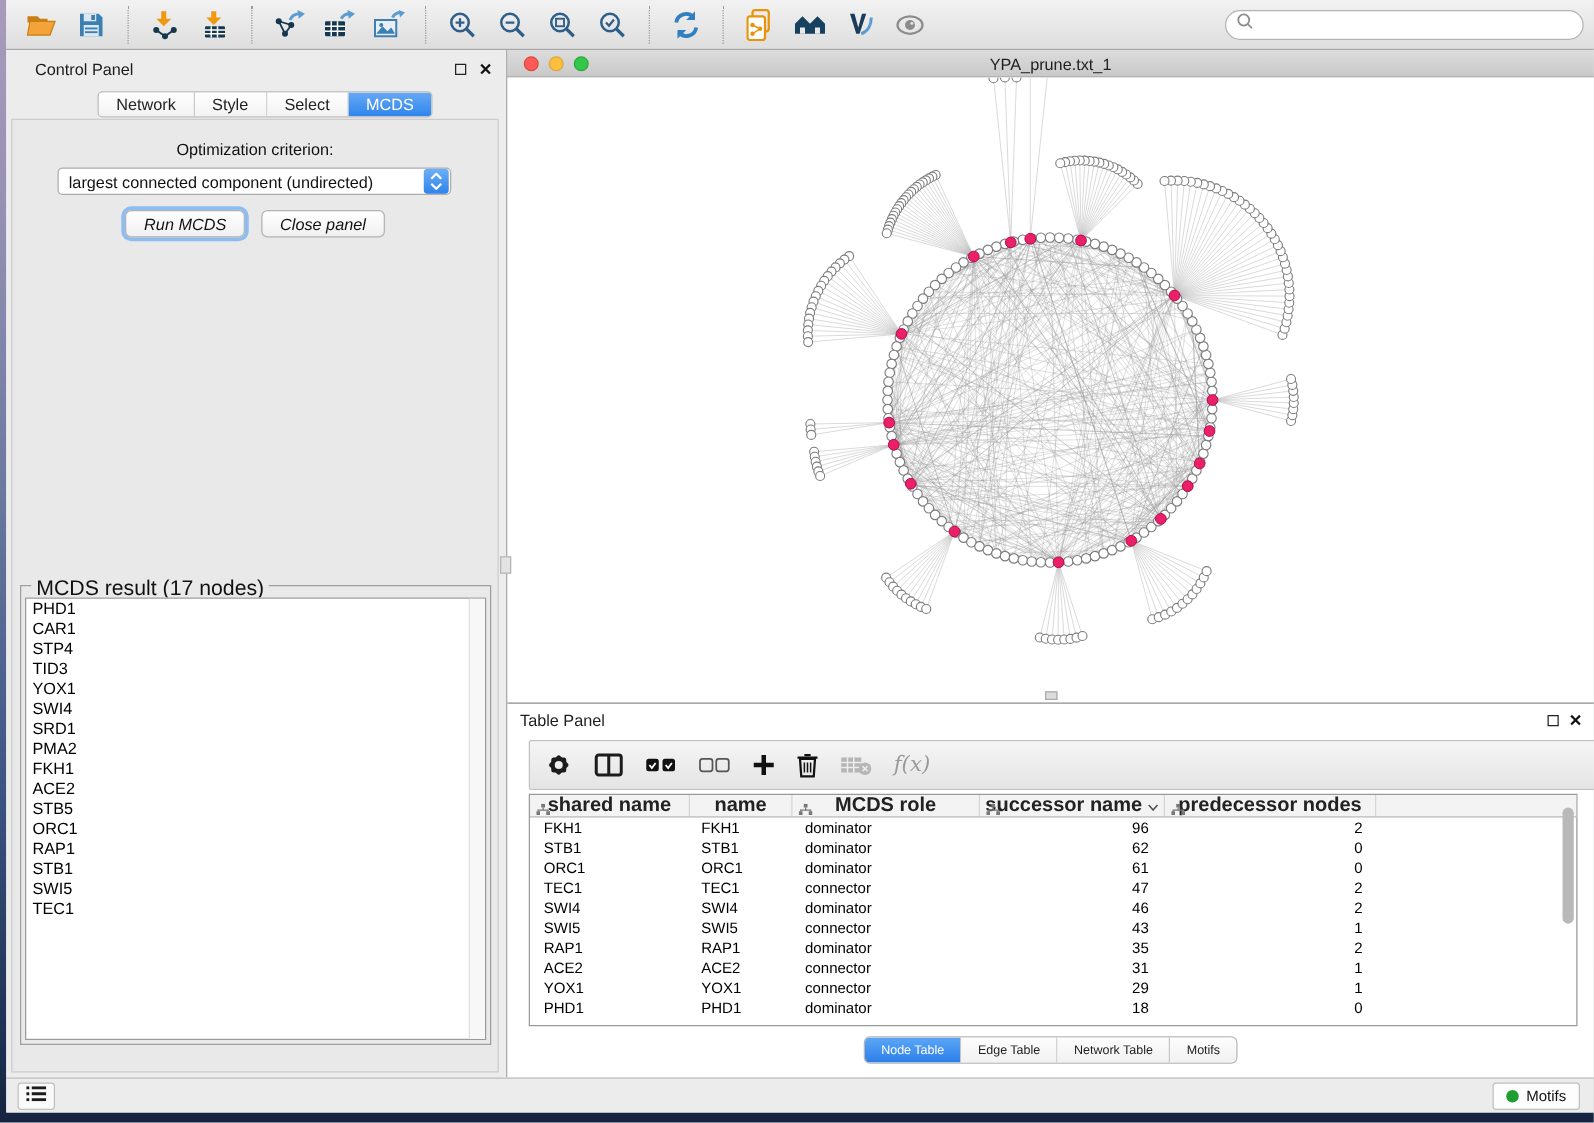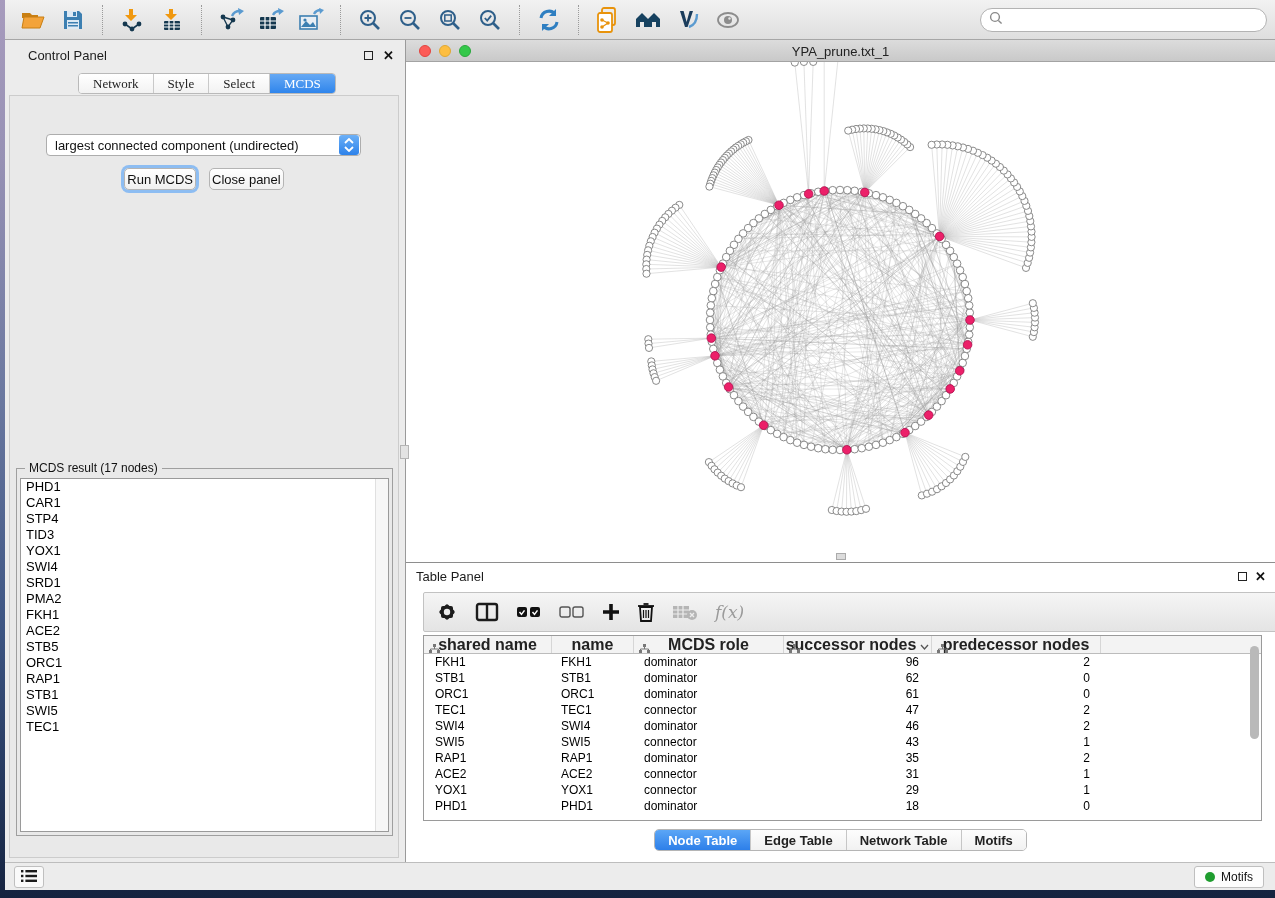--- a/index.html
+++ b/index.html
@@ -23,35 +23,35 @@
   .vsplit-grip { position:absolute; left:395px; top:405px; width:9px; height:14px; background:#e3e3e3; border:1px solid #b5b5b5; z-index:5; }
 
   
   .cpanel { position:absolute; left:0; top:0; width:401px; height:822px; background:#ececec; border-right:1px solid #9a9a9a; }
   .cp-head { position:absolute; left:0; top:0; width:100%; height:28px; }
   .cp-title { position:absolute; left:8px; top:8px; font-size:13px; color:#1c1c1c;margin-left:15px; }
   .win-btn { position:absolute; top:9px; width:13px; height:13px; display:flex; align-items:center; justify-content:center; }
   .cp-float { right:30px; } .cp-close { right:10px; }
   .sq { width:9px; height:9px; border:1.6px solid #222; }
   .xg { font-size:13px; font-weight:bold; color:#111; line-height:9px; }
-  .cp-tabs { position:absolute; left:73px; top:33px; height:21px; display:flex; border:1px solid #b9b9b9; border-radius:4px; overflow:hidden; background:#fff;font-family:Liberation Serif, serif; }
+  .cp-tabs { position:absolute; left:73px; top:33px; height:21px; display:flex; border:1px solid #b9b9b9; border-radius:4px; overflow:hidden; background:#fff; }
   .cp-tab { padding:0 14px; font-size:13px; color:#222; display:flex; align-items:center; border-right:1px solid #c9c9c9; background:linear-gradient(#ffffff,#f2f2f2); }
   .cp-tab:last-child { border-right:none; }
   .cp-tab.active { background:linear-gradient(#66a9f4,#2f85ec); color:#fff; }
   .cp-inner { position:absolute; left:4px; top:55px; width:390px; height:763px; background:#e9e9e9; border:1px solid #cccccc; }
   .opt-label { position:absolute; left:0; top:16px; width:100%; text-align:center; font-size:13px; color:#111; }
   .dropdown { position:absolute; left:36px; top:38px; width:315px; height:22px; background:#fff; border:1px solid #adadad; border-radius:4px; display:flex; align-items:center; }
   .dd-value { flex:1; font-size:13px; color:#111; padding-left:8px; white-space:nowrap; overflow:hidden; }
   .dd-step { width:20px; height:20px; margin:0 1px; border-radius:3px; background:linear-gradient(#6cb0f7,#2d82ea); display:flex; flex-direction:column; align-items:center; justify-content:center; gap:2px; }
   .dd-step svg { display:block; }
   .btn-row { position:absolute; left:0; top:72px; width:100%; display:flex; justify-content:center; gap:13px; }
-  .mac-btn { height:22px; background:linear-gradient(#ffffff,#f0f0f0); border:1px solid #b4b4b4; border-radius:5px; font-size:13px; color:#111; display:flex; align-items:center; padding:0 2px; }
+  .mac-btn { height:22px; background:linear-gradient(#ffffff,#f0f0f0); border:1px solid #b4b4b4; border-radius:5px; font-size:13px; color:#111; display:flex; align-items:center; padding:0 14px;font-style:italic; }
   .mac-btn.focused { box-shadow:0 0 0 3px #8dbdf2; }
   .fieldset { position:absolute; left:6px; top:372px; width:377px; height:368px; border:1px solid #9f9f9f; }
-  .fs-legend { position:absolute; left:8px; top:-8px; background:#e9e9e9; padding:0 4px; font-size:12px; color:#111; }
+  .fs-legend { position:absolute; left:8px; top:-8px; background:#e9e9e9; padding:0 4px; font-size:17px; color:#111; }
   .listbox { position:absolute; left:3px; top:9px; width:369px; height:354px; background:#fff; border:1px solid #9a9a9a; overflow:hidden; }
   .list-scroll { position:absolute; right:0; top:0; width:13px; height:100%; background:#f7f7f7; border-left:1px solid #e0e0e0; }
   .mcds-item { font-size:13px; line-height:16px; padding-left:5px; color:#000; }
 
   
   .rcol { position:absolute; left:401px; top:0; width:869px; height:822px; }
   .netwin-title { position:absolute; left:0; top:0; width:100%; height:22px;
     background:linear-gradient(#dcdcdc,#c9c9c9); border-bottom:1px solid #a3a3a3; }
   .tl { position:absolute; top:5px; width:12px; height:12px; border-radius:50%; }
   .tl-red { left:13px; background:#fc5b57; border:1px solid #e2443f; }
@@ -77,21 +77,21 @@
   .th .tree { position:absolute; left:5px; top:4px; }
   .c1 { width:128px; } .c2 { width:82px;align-items:center; } .c3 { width:150px; } .c4 { width:148px; } .c5 { width:169px; } .cfill { flex:1; border-right:none; }
   .tbody { position:relative; }
   .tr { display:flex; height:16px; }
   .td { font-size:12px; color:#000; line-height:16px; white-space:nowrap; }
   .td.c1 { padding-left:11px; } .td.c2 { padding-left:9px; } .td.c3 { padding-left:10px; }
   .td.num { text-align:right; } .td.c4 { padding-right:13px; } .td.c5 { padding-right:11px; }
   .tscroll { position:absolute; right:2px; top:10px; width:9px; height:93px; background:#b9b9b9; border-radius:5px; }
   .tp-tabs { position:absolute; left:0; top:266px; width:100%; display:flex; justify-content:center; }
   .tp-tabgroup { display:flex; height:22px; border:1px solid #b5b5b5; border-radius:5px; overflow:hidden; background:#fff; }
-  .tp-tab { padding:0 13px; font-size:13px; color:#222; display:flex; align-items:center; border-right:1px solid #c6c6c6; background:linear-gradient(#fdfdfd,#f1f1f1);font-weight:bold; }
+  .tp-tab { padding:0 13px; font-size:10px; color:#222; display:flex; align-items:center; border-right:1px solid #c6c6c6; background:linear-gradient(#fdfdfd,#f1f1f1); }
   .tp-tab:last-child { border-right:none; }
   .tp-tab.active { background:linear-gradient(#5ba6f6,#2d7fe9); color:#fff; }
 
   
   .statusbar { position:absolute; left:0; top:862px; width:100%; height:28px; background:#ececec; border-top:1px solid #bdbdbd; }
   .list-btn { position:absolute; left:9px; top:3px; width:30px; height:22px; background:#fafafa; border:1px solid #bfbfbf; border-radius:3px; display:flex; align-items:center; justify-content:center; }
   .mem-btn { position:absolute; right:11px; top:3px; height:22px; background:#fdfdfd; border:1px solid #bfbfbf; border-radius:3px; display:flex; align-items:center; gap:6px; padding:0 10px; }
   .mem-dot { width:10px; height:10px; border-radius:50%; background:#1f9d2f; }
   .mem-label { font-size:12px; color:#111; }
 </style>
@@ -265,20 +265,21 @@
             <span class="xg">✕</span>
           </span>
       </div>
       <div class="cp-tabs">
         <div class="cp-tab">Network</div>
         <div class="cp-tab">Style</div>
         <div class="cp-tab">Select</div>
         <div class="cp-tab active">MCDS</div>
       </div>
       <div class="cp-inner">
+        <div class="opt-label">Optimization criterion:</div>
         <div class="dropdown">
           <span class="dd-value">largest connected component (undirected)</span>
           <span class="dd-step">
             <svg width="10" height="6" viewBox="0 0 10 6">
                 <path d="M1 5l4-4 4 4" stroke="#fff" stroke-width="1.8" fill="none"></path>
               </svg>
             <svg width="10" height="6" viewBox="0 0 10 6">
                 <path d="M1 1l4 4 4-4" stroke="#fff" stroke-width="1.8" fill="none"></path>
               </svg>
           </span>
@@ -694,21 +695,21 @@
                   </svg></span>
               <span>MCDS role</span>
             </div>
             <div class="th c4">
               <span class="tree"><svg width="11" height="10" viewBox="0 0 11 10">
                     <rect x="4" y="0" width="3" height="3" fill="#777"></rect>
                     <rect x="0" y="6" width="3" height="3" fill="#777"></rect>
                     <rect x="8" y="6" width="3" height="3" fill="#777"></rect>
                     <path d="M5.5 3v2M1.5 6V5h8v1" stroke="#777" fill="none"></path>
                   </svg></span>
-              <span>successor nodes</span>
+              <span>successor name</span>
               <span><svg width="9" height="6" viewBox="0 0 9 6">
                     <path d="M1 1l3.5 4L8 1" stroke="#555" stroke-width="1.3" fill="none"></path>
                   </svg></span>
             </div>
             <div class="th c5">
               <span class="tree"><svg width="11" height="10" viewBox="0 0 11 10">
                     <rect x="4" y="0" width="3" height="3" fill="#777"></rect>
                     <rect x="0" y="6" width="3" height="3" fill="#777"></rect>
                     <rect x="8" y="6" width="3" height="3" fill="#777"></rect>
                     <path d="M5.5 3v2M1.5 6V5h8v1" stroke="#777" fill="none"></path>

